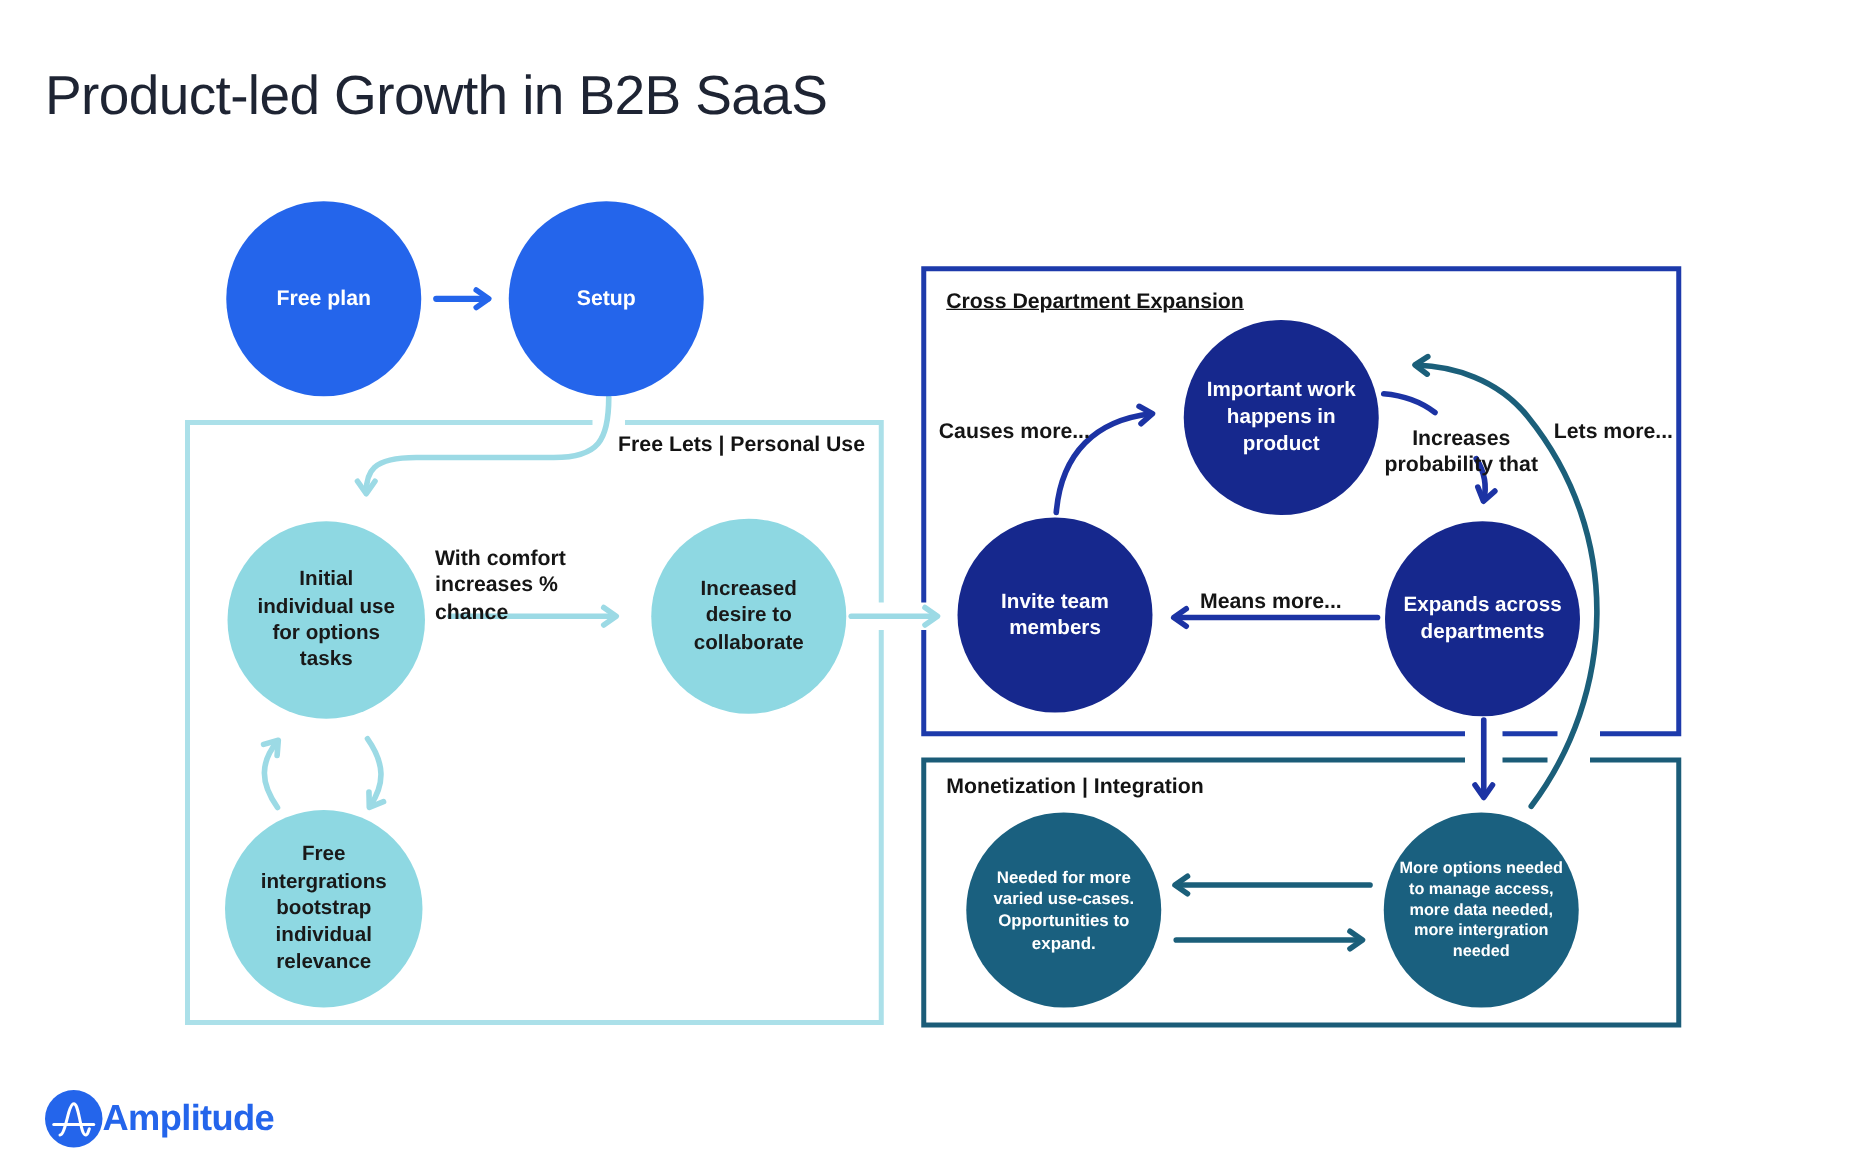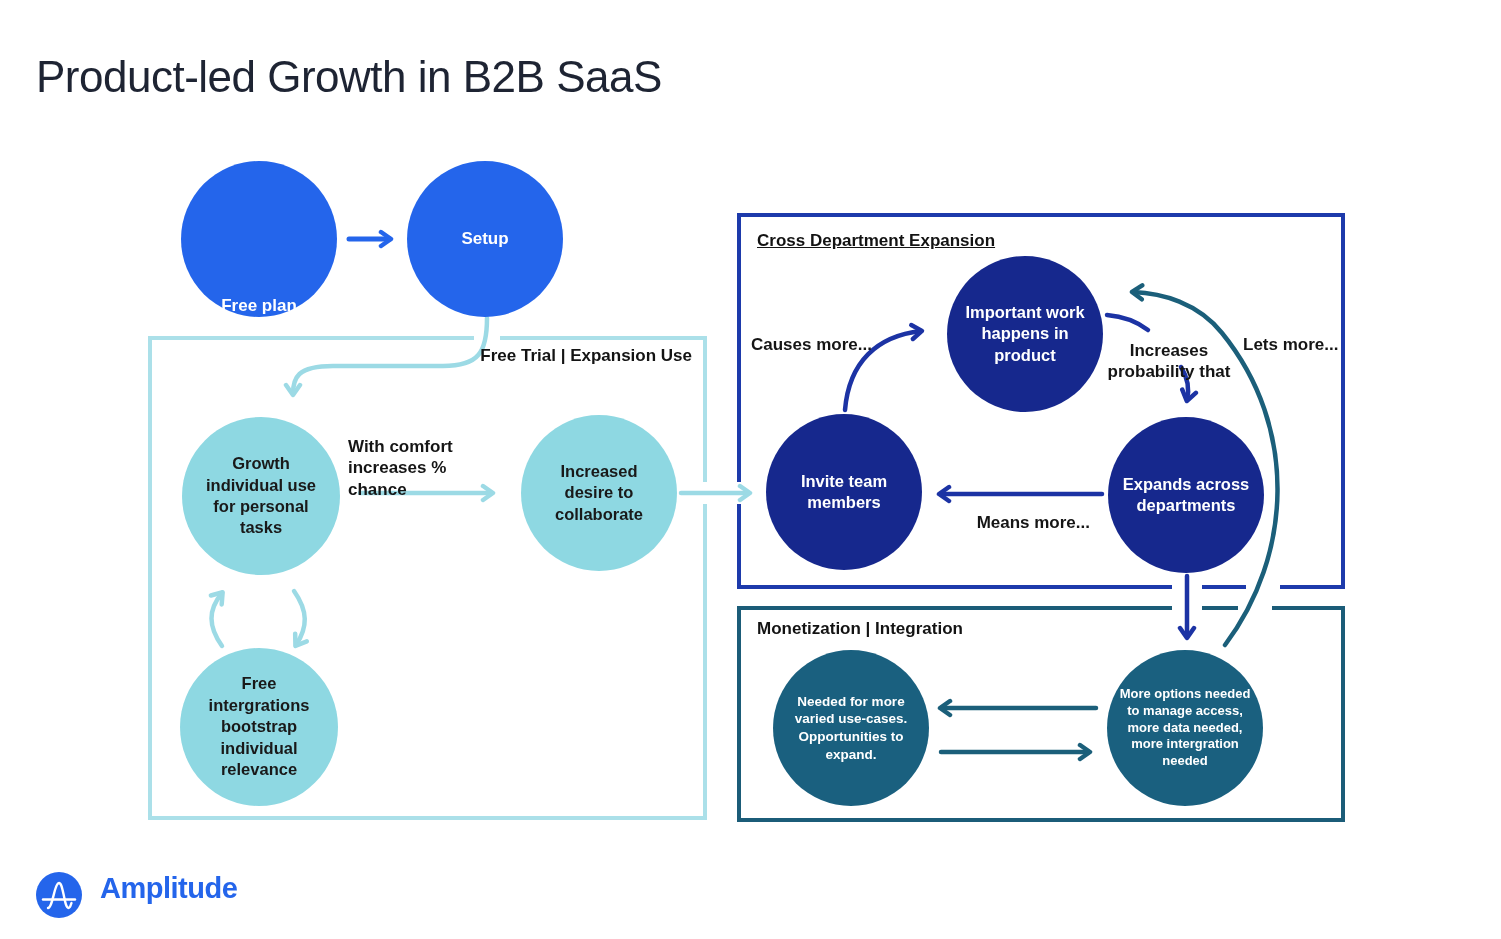--- a/index.html
+++ b/index.html
@@ -39,52 +39,52 @@
   .mk-dteal{stroke:var(--dark-teal-line);}
   
   .node{
     position:absolute;border-radius:50%;display:flex;align-items:center;justify-content:center;
     text-align:center;font-weight:700;line-height:1.3;z-index:3;
   }
   .n-blue{background:var(--bright-blue);color:var(--white);font-size:17px;}
   .n-lteal{background:var(--light-teal-fill);color:var(--text-dark);font-size:16.5px;}
   .n-navy{background:var(--navy-fill);color:var(--white);font-size:16.5px;}
   .n-dteal{background:var(--dark-teal-fill);color:var(--white);}
-  #node-free-plan{left:181px;top:161px;width:156px;height:156px;align-items:flex-end;}
+  #node-free-plan{left:181px;top:161px;width:156px;height:156px;}
   #node-setup{left:407px;top:161px;width:156px;height:156px;}
   #node-initial-use{left:182px;top:417px;width:158px;height:158px;padding:0 21px;}
   #node-increased-desire{left:521px;top:415px;width:156px;height:156px;padding:0 26px;}
   #node-free-integrations{left:180px;top:648px;width:158px;height:158px;padding:0 20px;}
   #node-important-work{left:947px;top:256px;width:156px;height:156px;padding:0 16px;}
   #node-invite-team{left:766px;top:414px;width:156px;height:156px;padding:0 24px;}
   #node-expands-across{left:1108px;top:417px;width:156px;height:156px;padding:0 14px;}
   #node-needed-more{left:773px;top:650px;width:156px;height:156px;padding:0 17px;font-size:13.5px;align-items:center;}
   #node-more-options{left:1107px;top:650px;width:156px;height:156px;padding:0 12px;font-size:13px;}
   
   .anno{position:absolute;z-index:4;font-size:17px;font-weight:700;color:#151515;line-height:1.25;margin-top:16px;}
   #anno-with-comfort{left:348px;top:420px;width:140px;}
   #anno-causes-more{left:751px;top:318px;white-space:nowrap;}
   #anno-increases{left:1098px;top:324px;width:142px;text-align:center;}
   #anno-lets-more{left:1243px;top:318px;white-space:nowrap;}
-  #anno-means-more{left:960px;top:496px;width:130px;text-align:right;white-space:nowrap;}
+  #anno-means-more{left:960px;top:454px;width:130px;text-align:left;white-space:nowrap;}
   
-  #logo{left:36px;top:872px;display:flex;gap:18px;z-index:4;}
+  #logo{left:36px;top:872px;display:flex;align-items:center;gap:0;z-index:4;}
   #logo-mark{width:46px;height:46px;border-radius:50%;background:var(--bright-blue);display:flex;align-items:center;justify-content:center;}
   #logo-word{font-size:29px;font-weight:700;letter-spacing:-0.5px;color:var(--bright-blue);}
 </style>
 </head>
 <body>
 
 <div class="abs" id="title">Product-led Growth in B2B SaaS</div>
 
 <div class="box" id="box-free-trial"></div>
 <div class="box" id="box-cross-dept"></div>
 <div class="box" id="box-monetization"></div>
 
-<div class="box-label" id="lbl-free-trial">Free Trial | Expansion Use</div>
+<div class="box-label" id="lbl-free-trial">Free Lets | Personal Use</div>
 <div class="box-label" id="lbl-cross-dept">Cross Department Expansion</div>
 <div class="box-label" id="lbl-monetization">Monetization | Integration</div>
 
 <svg id="wires" viewBox="0 0 1501 939" xmlns="http://www.w3.org/2000/svg">
   <defs>
     <marker id="m-blue" markerUnits="userSpaceOnUse" markerWidth="20" markerHeight="22" refX="12" refY="10" orient="auto">
       <path class="mk mk-blue" d="M3 3 L13 10 L3 17"></path>
     </marker>
     <marker id="m-lteal" markerUnits="userSpaceOnUse" markerWidth="20" markerHeight="22" refX="12" refY="10" orient="auto">
       <path class="mk mk-lteal" d="M3 3 L13 10 L3 17"></path>
@@ -134,21 +134,21 @@
   <path class="w-dteal" d="M941 752 L1089 752" marker-end="url(#m-dteal)"></path>
 </svg>
 
 <div class="node n-blue" id="node-free-plan">
     <span>Free plan</span>
   </div>
 <div class="node n-blue" id="node-setup">
     <span>Setup</span>
   </div>
 <div class="node n-lteal" id="node-initial-use">
-    <span>Growth individual use for personal tasks</span>
+    <span>Initial individual use for options tasks</span>
   </div>
 <div class="node n-lteal" id="node-increased-desire">
     <span>Increased desire to collaborate</span>
   </div>
 <div class="node n-lteal" id="node-free-integrations">
     <span>Free intergrations bootstrap individual relevance</span>
   </div>
 <div class="node n-navy" id="node-important-work">
     <span>Important work happens in product</span>
   </div>

